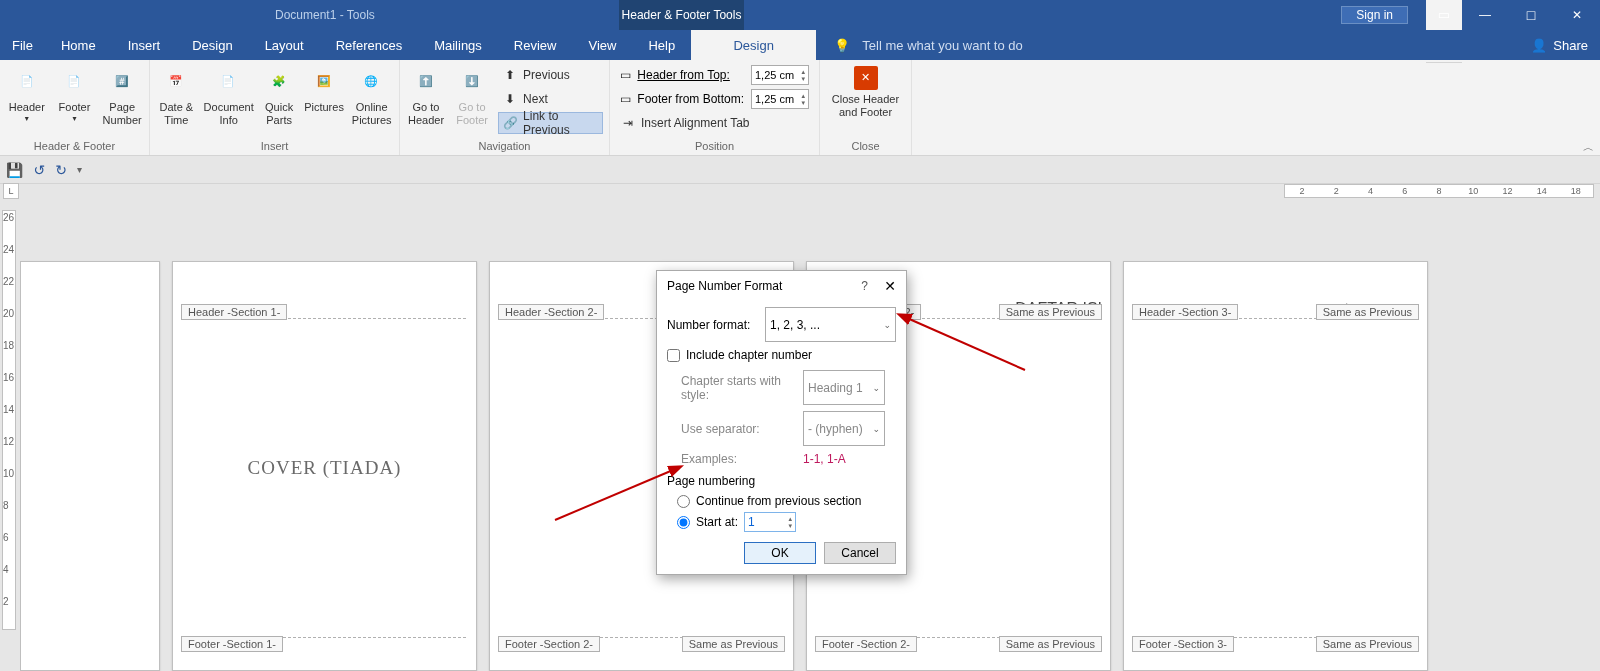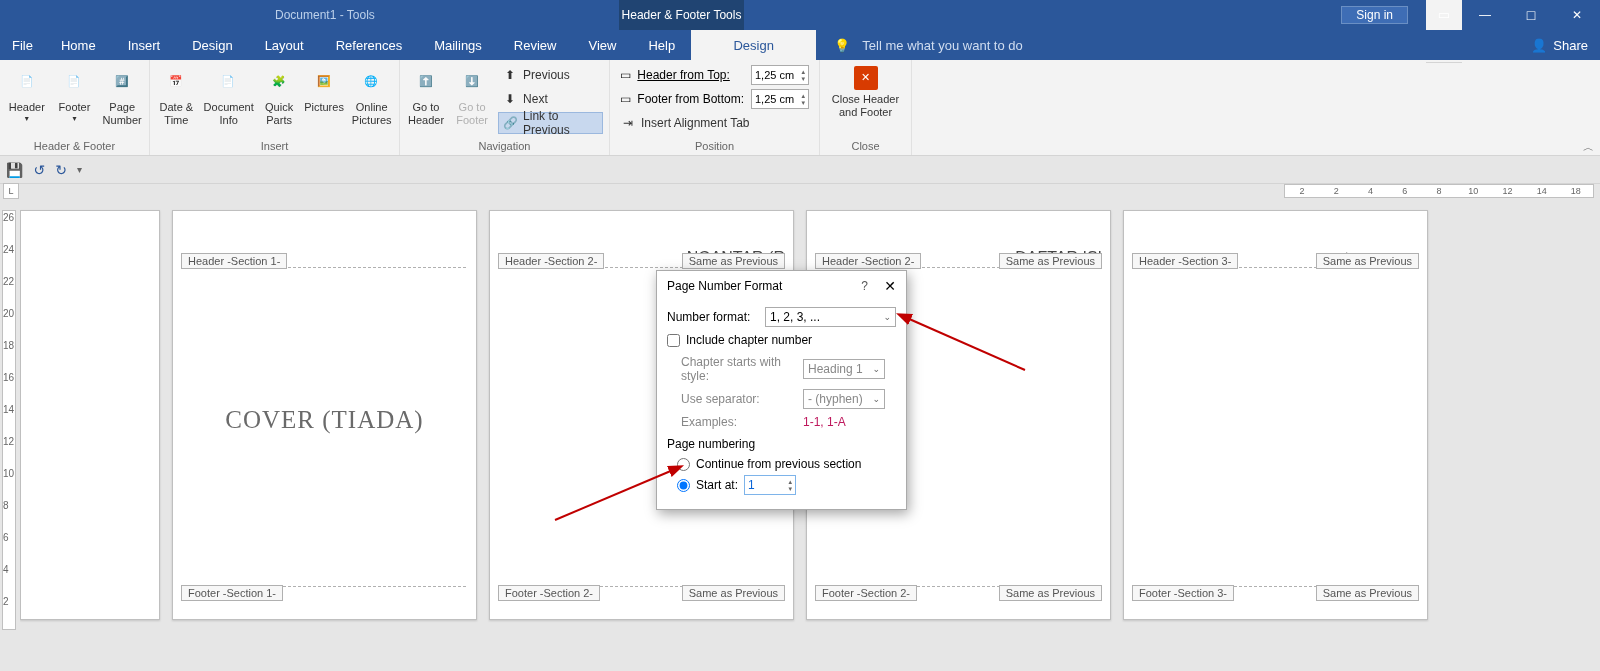--- a/index.html
+++ b/index.html
@@ -55,45 +55,45 @@
 .ruler-area { height: 16px; position: relative; background: #e6e6e6; }
 .ruler-h { position: absolute; right: 6px; top: 0; height: 14px; width: 310px; background: #fff; border: 1px solid #c0c0c0; font-size: 9px; display:flex; align-items:center; }
 .ruler-h span { flex:1; text-align:center; color:#666; }
 .corner-box { position:absolute; left:3px; top:-1px; width:16px; height:16px; border:1px solid #c0c0c0; background:#fff; font-size:9px; display:flex; align-items:center; justify-content:center; color:#666; }
 
 
 .workspace { position: relative; height: 471px; background: #e6e6e6; display: flex; }
 .ruler-v { width: 20px; background: #e6e6e6; border-right: 0; position: relative; }
 .ruler-v .vruler { position:absolute; left:2px; top:10px; width:14px; height:420px; background:#fff; border:1px solid #c0c0c0; }
 .ruler-v .vtick { position:absolute; left:3px; font-size:10px; color:#666; transform: none; }
-.pages-strip { flex: 1; display: flex; gap: 12px; padding: 10px 6px 0 0; align-items: flex-start; overflow: hidden; }
+.pages-strip { flex: 1; display: flex; gap: 12px; padding: 10px 6px 0 0; align-items: flex-end; overflow: hidden; }
 .page, .page-partial { background: #fff; border: 1px solid #bfbfbf; height: 410px; position: relative; box-shadow: 0 1px 2px rgba(0,0,0,.15); }
 .page { width: 305px; }
 .page-partial { width: 140px; }
 .hdr-tag, .ftr-tag { position:absolute; border:1px solid #b0b0b0; background:#f7f7f7; font-size:11px; padding:1px 6px; color:#555; }
 .hdr-tag { top: 42px; }
 .ftr-tag { bottom: 18px; }
 .tag-left { left: 8px; }
 .tag-right { right: 8px; }
 .page-dash { position:absolute; left:10px; right:10px; top:56px; border-top: 1px dashed #b0b0b0; }
 .page-dash-bot { position:absolute; left:10px; right:10px; bottom:32px; border-top: 1px dashed #b0b0b0; }
 .page-title-text { text-align:center; font-family: "Times New Roman", serif; color:#6a6a6a; letter-spacing:1px; }
-.cover-title { position:absolute; top: 195px; left:0; right:0; font-size: 25px; }
+.cover-title { position:absolute; top: 195px; left:0; right:0; font-size: 19px; }
 .doc-heading { position:absolute; top:38px; font-size:16px; color:#444; }
 
 
 .dialog { position: absolute; left: 656px; top: 270px; width: 251px; background: #fff; border: 1px solid #aaa; box-shadow: 2px 4px 12px rgba(0,0,0,.35); font-size: 12px; z-index: 100; }
 .dialog .dlg-title { height: 30px; display:flex; align-items:center; padding: 0 10px; font-size:12px; position:relative; }
 .dialog .dlg-title .help { position:absolute; right:38px; color:#555; cursor:pointer; }
 .dialog .dlg-title .close { position:absolute; right:10px; cursor:pointer; font-size:14px; }
 .dlg-body { padding: 6px 10px 10px; }
 .dlg-row { display:flex; align-items:center; gap:8px; margin-bottom:6px; }
 .dlg-row label { flex: 0 0 90px; }
 .dlg-row.indent label { flex: 0 0 128px; padding-left: 14px; color:#888; }
-.dlg-input { flex:1; height:20px; border:1px solid #ababab; background:#fff; display:flex; align-items:center; padding:0 4px; justify-content:space-between; }
+.dlg-input { flex:1; height:35px; border:1px solid #ababab; background:#fff; display:flex; align-items:center; padding:0 4px; justify-content:space-between; }
 .dlg-input.disabled { color:#888; }
 .dlg-check { display:flex; align-items:center; gap:6px; margin: 4px 0 8px; }
 .dlg-section { font-weight: normal; margin: 8px 0 6px; }
 .radio-row { display:flex; align-items:center; gap:6px; padding-left:10px; margin-bottom:4px; }
 .num-box { width:52px; height:20px; border:1px solid #7eb4ea; background:#fff; display:flex; align-items:center; justify-content:space-between; padding:0 3px; color:#0a64d6; }
 .dlg-buttons { display:flex; justify-content:flex-end; gap:8px; margin-top:10px; }
 .dlg-btn { width:72px; height:22px; border:1px solid #adadad; background:#e1e1e1; font-size:12px; cursor:pointer; }
 .dlg-btn.primary { border:1px solid #2b6fc2; background:#e5f1fb; }
 .caret { font-size:9px; color:#666; }
 
@@ -389,20 +389,24 @@
         <input type="radio" name="pn" checked="" style="">
         <span>Start at:</span>
       <div class="num-box">
           <span>1</span>
           <span class="spinner">
             <span>▴</span>
             <span>▾</span>
           </span>
         </div>
     </label>
+    <div class="dlg-buttons">
+      <button class="dlg-btn primary">OK</button>
+      <button class="dlg-btn">Cancel</button>
+    </div>
   </div>
 </div>
 
 <svg class="arrow" style="left:895px; top:300px; width:140px; height:80px;">
   <defs>
       <marker id="ah1" markerWidth="10" markerHeight="10" refX="2" refY="3" orient="auto">
         <path d="M0,0 L0,6 L8,3 z" fill="#c00000"></path>
       </marker>
     </defs>
   <line x1="130" y1="70" x2="12" y2="18" stroke="#c00000" stroke-width="2" marker-end="url(#ah1)"></line>

